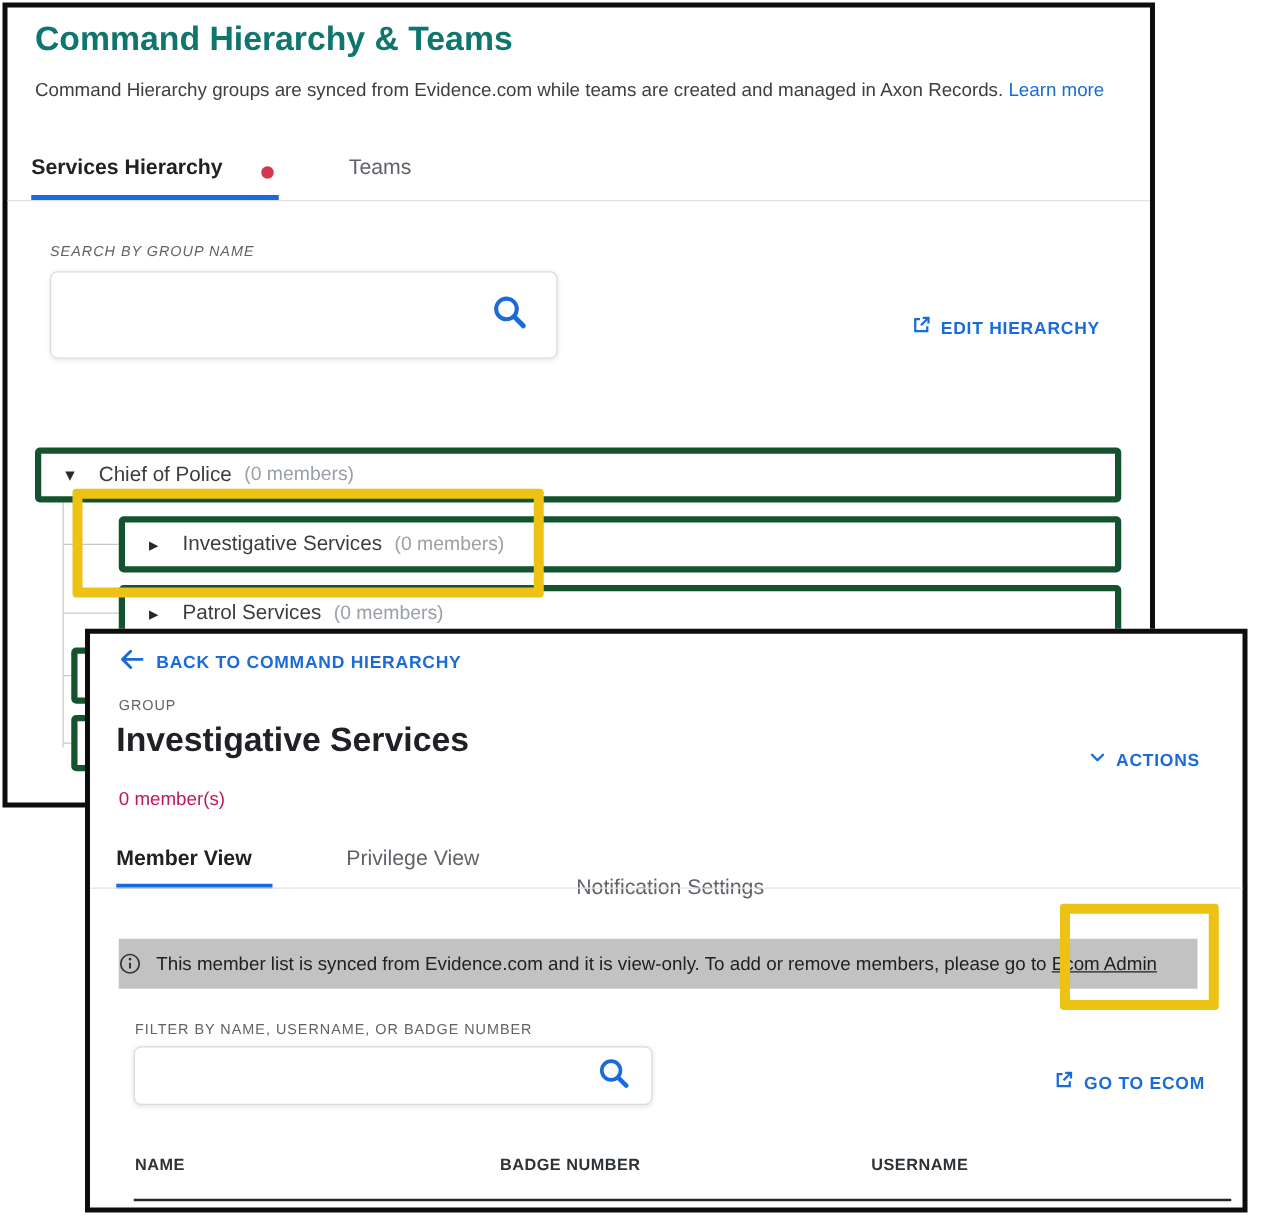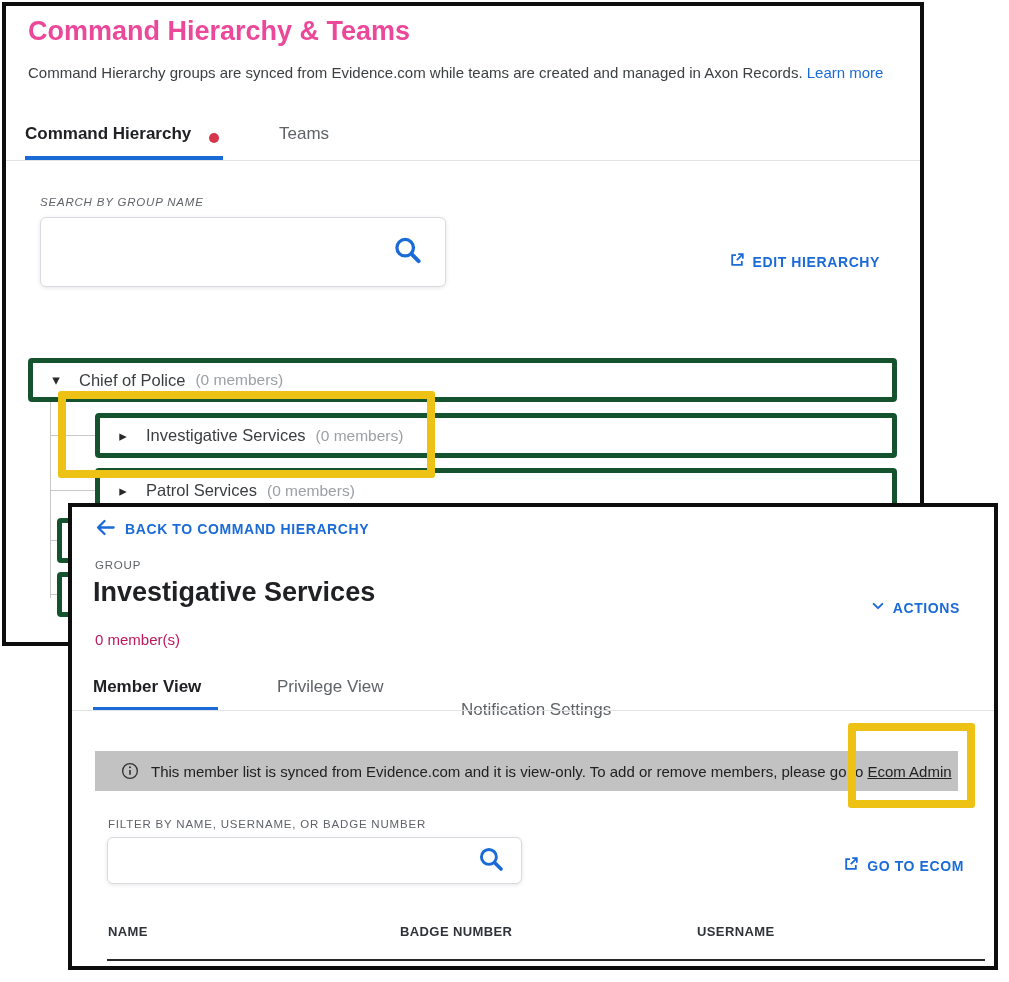--- a/index.html
+++ b/index.html
@@ -4,21 +4,21 @@
 <style>
   * { margin:0; padding:0; box-sizing:border-box; }
   html,body { width:1009px; height:982px; background:#ffffff;
               font-family:"Liberation Sans", sans-serif; overflow:hidden; }
   .panel { position:absolute; background:#ffffff; border:4px solid #0d0d0d; }
   #back-panel  { left:2px;  top:2px;   width:922px; height:644px; z-index:1; }
   #front-panel { left:68px; top:503px; width:930px; height:467px; z-index:2; }
   .abs { position:absolute; }
 
   
-  .bp-title { left:22px; top:10px; font-size:27px; font-weight:bold; color:#ec4899; }
+  .bp-title { left:22px; top:10px; font-size:27px; font-weight:bold; color:#0f766e; }
   .bp-subtitle { left:22px; top:58px; font-size:15px; color:#3c4043; white-space:nowrap; }
   .link-blue { color:#1a6bd8; text-decoration:none; cursor:pointer; }
   .tab { font-size:17px; color:#5f6368; cursor:pointer; }
   .tab.active { color:#202124; font-weight:bold; }
   .bp-tab1 { left:19px; top:118px; }
   .bp-dot { left:203px; top:127px; width:10px; height:10px; border-radius:50%; background:#d63649; }
   .bp-tab2 { left:273px; top:118px; }
   .bp-underline { left:19px; top:150px; width:198px; height:4px; background:#1a6bd8; }
   .bp-divider { left:0; top:154px; width:100%; height:1px; background:#e3e3e3; }
   .field-label { font-size:11.5px; color:#5f6368; letter-spacing:0.8px; }
@@ -58,21 +58,21 @@
   .fp-group { left:23px; top:52px; }
   .fp-h1 { left:21px; top:70px; font-size:27px; font-weight:bold; color:#202124; }
   .fp-actions { right:34px; top:92px; }
   .fp-count { left:23px; top:124px; font-size:15px; color:#be185d; }
   .fp-tab-mv { left:21px;  top:170px; }
   .fp-tab-pv { left:205px; top:170px; }
   .fp-tab-ns { left:389px; top:170px;margin-top:23px; }
   .fp-underline { left:21px; top:200px; width:125px; height:4px; background:#1a6bd8; }
   .fp-divider { left:0; top:203px; width:100%; height:1px; background:#e3e3e3; }
   .fp-banner { left:23px; top:244px; width:863px; height:40px; background:#c2c2c2;
-               display:flex; align-items:center; padding-left:26px; gap:12px;
+               display:flex; align-items:center; gap:12px;
                font-size:15px; color:#212121; white-space:nowrap; }
   .banner-link { color:#212121; text-decoration:underline; cursor:pointer; }
   .fp-hl { left:776px; top:216px; width:127px; height:85px; z-index:5; }
   .fp-filter-label { left:36px; top:311px; }
   .fp-filter { left:35px; top:330px; width:415px; height:47px; }
   .fp-ecom { right:30px; top:349px; }
   .th { font-size:13px; font-weight:bold; color:#2e3338; letter-spacing:0.4px; }
   .fp-th-name  { left:36px;  top:417px; }
   .fp-th-badge { left:328px; top:417px; }
   .fp-th-user  { left:625px; top:417px; }
@@ -81,21 +81,21 @@
 </head>
 <body>
 
 <div class="panel" id="back-panel">
   <h1 class="abs bp-title">Command Hierarchy &amp; Teams</h1>
   <div class="abs bp-subtitle">
     <span>Command Hierarchy groups are synced from Evidence.com while teams are created and managed in Axon Records.</span>
     <a class="link-blue">Learn more</a>
   </div>
 
-  <div class="abs bp-tab1 tab active">Command Hierarchy</div>
+  <div class="abs bp-tab1 tab active">Services Hierarchy</div>
   <div class="abs bp-dot"></div>
   <div class="abs bp-tab2 tab">Teams</div>
   <div class="abs bp-underline"></div>
   <div class="abs bp-divider"></div>
 
   <div class="abs field-label bp-search-label">SEARCH BY GROUP NAME</div>
   <div class="abs search-box bp-search">
     <input type="text" value="" style="">
     <span class="search-ico">
       <svg viewBox="0 0 24 24" width="31" height="31">

